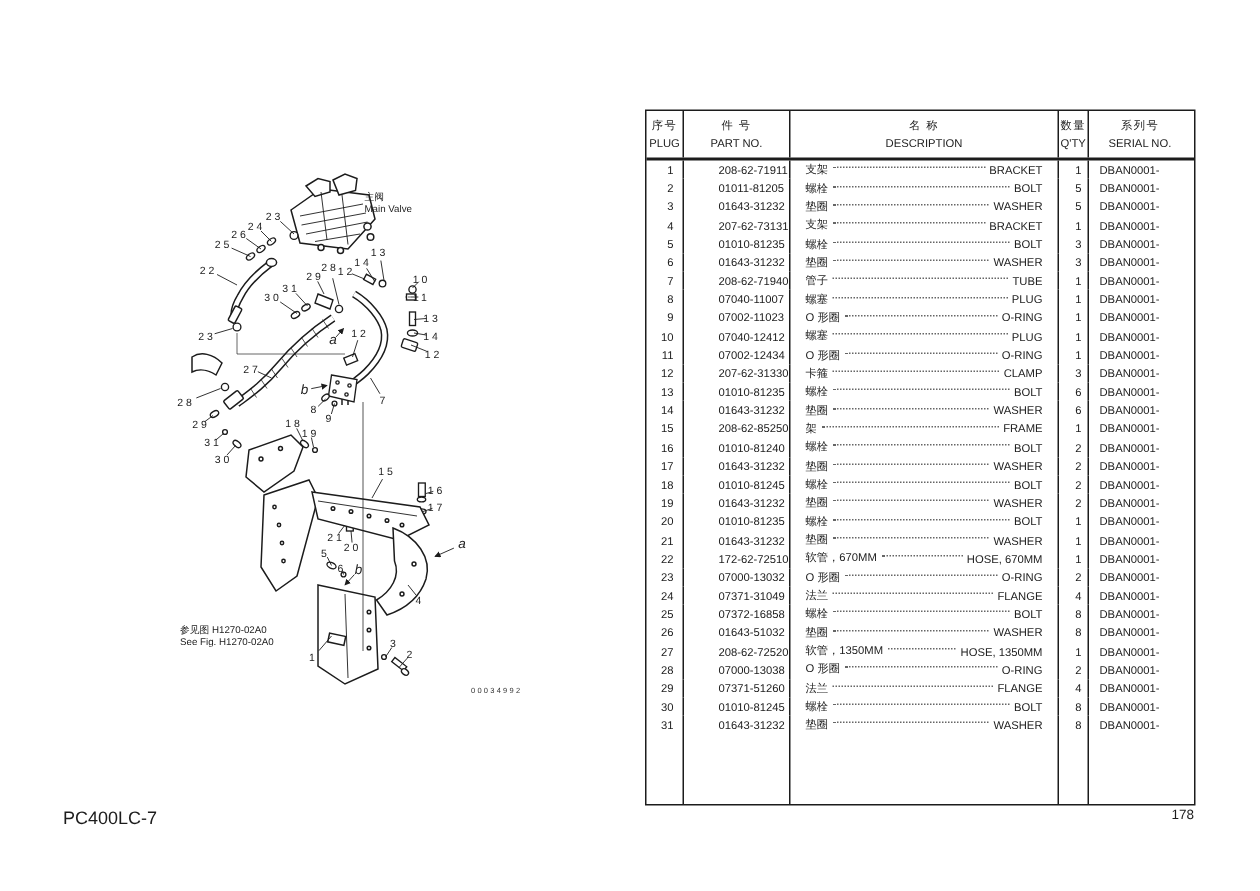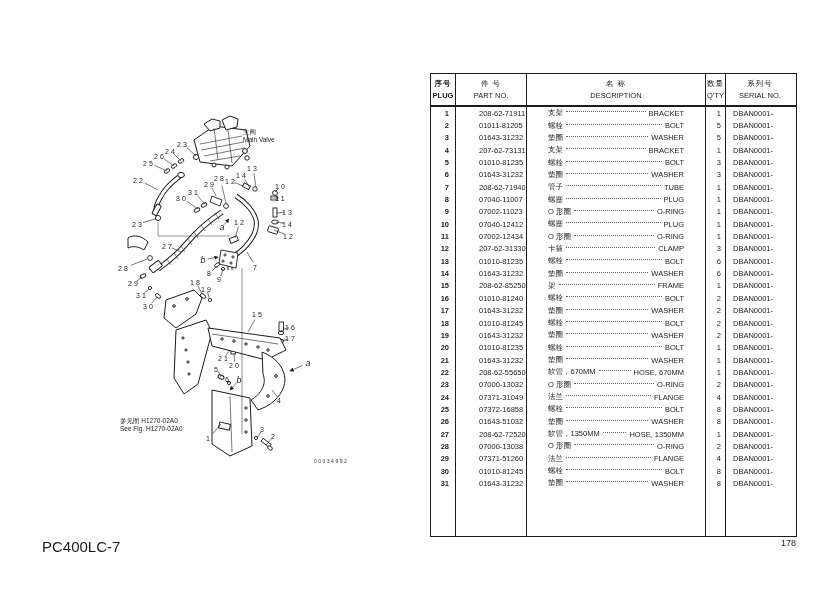--- a/index.html
+++ b/index.html
@@ -12,36 +12,36 @@
   svg.diagram{position:absolute;left:0;top:0;width:840px;height:594px;}
   .dlabel{position:absolute;font-size:6.5px;line-height:8px;color:#1c1c1c;white-space:nowrap;}
   .dnum{position:absolute;font-size:5px;letter-spacing:1.5px;color:#333;}
   
   .ptable{position:absolute;left:430px;top:73px;width:365px;height:462px;
           border-top:1.5px solid #1c1c1c;border-bottom:1.8px solid #1c1c1c;
           border-left:1px solid #1c1c1c;border-right:1px solid #1c1c1c;
           display:flex;flex-direction:column;font-size:7.5px;}
   .prow{display:grid;grid-template-columns:24px 71px 179px 20px 69px;flex:0 0 auto;}
   .prow>div{border-left:1px solid #1c1c1c;overflow:hidden;}
-  .prow>div:first-child{border-left:none;font-weight:bold;}
+  .prow>div:first-child{border-left:none;}
   .phead{height:31px;border-bottom:2px solid #1c1c1c;}
   .phead>div{display:flex;flex-direction:column;justify-content:center;align-items:center;gap:2px;}
   .phead .zh{font-size:7.5px;letter-spacing:1px;}
   .phead .en{font-size:7.5px;}
   .prow.dat{height:12.35px;align-items:center;}
   .prow.dat>div{height:100%;display:flex;align-items:center;}
   .c-idx{justify-content:flex-end;padding-right:6px;}
   .c-part{padding-left:23px;}
-  .c-desc{padding:0 21px;}
+  .c-desc{padding:0 10px;}
   .c-qty{justify-content:flex-end;padding-right:4px;}
   .c-ser{padding-left:7px;}
   .c-desc .dots{flex:1 1 auto;border-bottom:1px dotted #666;margin:0 3px 3px 3px;min-width:6px;}
   .prow.filler{flex:1 1 auto;}
   
-  .foot-l{position:absolute;left:42px;top:538px;font-size:15px;}
+  .foot-l{position:absolute;left:42px;top:538px;font-size:12px;}
   .foot-r{position:absolute;right:44px;top:538px;font-size:9px;}
 </style>
 </head>
 <body>
 
 <div class="page">
 
   <svg class="diagram" viewBox="0 0 840 594">
     <defs>
       <marker id="arr" viewBox="0 0 8 8" refX="7" refY="4" markerWidth="7" markerHeight="7" orient="auto">
@@ -527,21 +527,21 @@
         <div class="c-desc">
           <span>垫圈</span>
           <span class="dots"></span>
           <span>WASHER</span>
         </div>
         <div class="c-qty">1</div>
         <div class="c-ser">DBAN0001-</div>
       </div>
       <div class="prow dat">
         <div class="c-idx">22</div>
-        <div class="c-part">208-62-55650</div>
+        <div class="c-part">172-62-72510</div>
         <div class="c-desc">
           <span>软管，670MM</span>
           <span class="dots"></span>
           <span>HOSE, 670MM</span>
         </div>
         <div class="c-qty">1</div>
         <div class="c-ser">DBAN0001-</div>
       </div>
       <div class="prow dat">
         <div class="c-idx">23</div>

